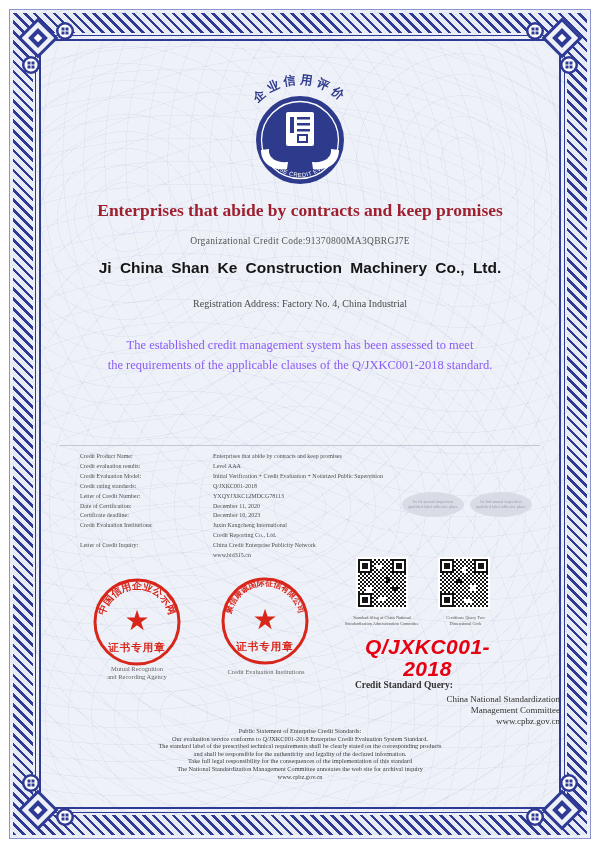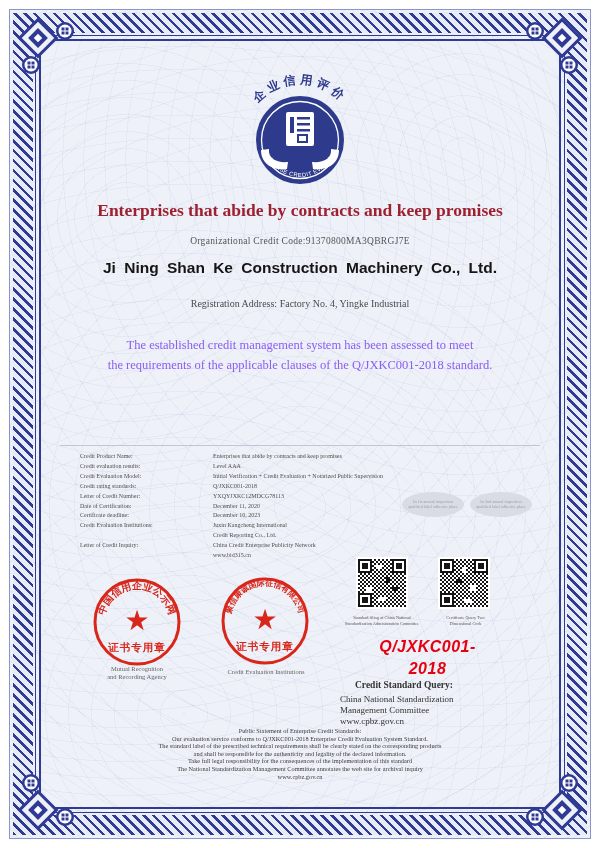--- a/index.html
+++ b/index.html
@@ -53,24 +53,24 @@
   .qr{top:557px;width:52px;height:52px;}
   .qr.q1{left:356px;} .qr.q2{left:438px;}
   .qrcap{top:615px;text-align:center;font-size:4.3px;line-height:5.6px;color:#555;}
   .qrcap.c1{left:322px;width:120px;} .qrcap.c2{left:408px;width:115px;}
 
   .seal{width:90px;height:90px;}
   .seal.s1{left:92px;top:577px;} .seal.s2{left:220px;top:576px;}
   .sealcap{text-align:center;font-size:6.5px;line-height:8.2px;color:#666;}
   .sealcap.c1{left:77px;top:665px;width:120px;} .sealcap.c2{left:196px;top:668px;width:140px;}
 
-  .redcode{left:355px;top:636px;width:145px;text-align:center;font-size:16px;line-height:22px;
+  .redcode{left:355px;top:636px;width:145px;text-align:center;font-size:21px;line-height:22px;
     font-style:italic;font-weight:800;color:#e60012;letter-spacing:.5px;}
   .queryhead{left:355px;top:680px;width:190px;text-align:left;font-size:9.5px;font-weight:600;color:#333;}
-  .querylines{left:340px;top:694px;width:220px;text-align:left;font-size:9px;line-height:11px;color:#333;}
+  .querylines{left:340px;top:694px;width:220px;text-align:right;font-size:9px;line-height:11px;color:#333;}
   .statement{top:727px;left:55px;right:55px;text-align:center;font-size:6.3px;line-height:7.6px;color:#3c3c3c;}
 </style>
 </head>
 <body>
 
 <div class="cert">
 
   <div class="content-bg"></div>
   <div class="frame-line-outer"></div>
   <div class="frame-band"></div>
@@ -167,23 +167,23 @@
       <rect x="73" y="65" width="9" height="7" fill="none" stroke="#2e3a8c" stroke-width="2"></rect>
       <path d="M36,80 C36,94 48,101 62,99 L63,92 C52,93 43,89 44,79 Z" fill="#ffffff"></path>
       <path d="M114,80 C114,94 102,101 88,99 L87,92 C98,93 107,89 106,79 Z" fill="#ffffff"></path>
       <text font-size="5.8" fill="#ffffff" letter-spacing="0.4" font-family="Liberation Sans, DejaVu Sans, sans-serif">
         <textPath href="#arcBottom" startOffset="50%" text-anchor="middle">ENTERPRISE CREDIT EVALUATION</textPath>
       </text>
     </svg>
 
     <div class="abs ctr serif title">Enterprises that abide by contracts and keep promises</div>
     <div class="abs ctr mono orgcode">Organizational Credit Code:91370800MA3QBRGJ7E</div>
-    <div class="abs ctr sans company">Ji Ning Shan Ke Construction Machinery Co., Ltd.</div>
+    <div class="abs ctr sans company">Ji China Shan Ke Construction Machinery Co., Ltd.</div>
     <div class="abs ctr mono address">
-      <div>Registration Address: Factory No. 4, Yingke Industrial</div>
+      <div>Registration Address: Factory No. 4, China Industrial</div>
     </div>
     <div class="abs ctr serif assessment">
       <div>The established credit management system has been assessed to meet</div>
       <div>the requirements of the applicable clauses of the Q/JXKC001-2018 standard.</div>
     </div>
     <div class="abs ctr mono supervision">
     </div>
     <div class="abs divider"></div>
 
     <div class="abs mono details">

